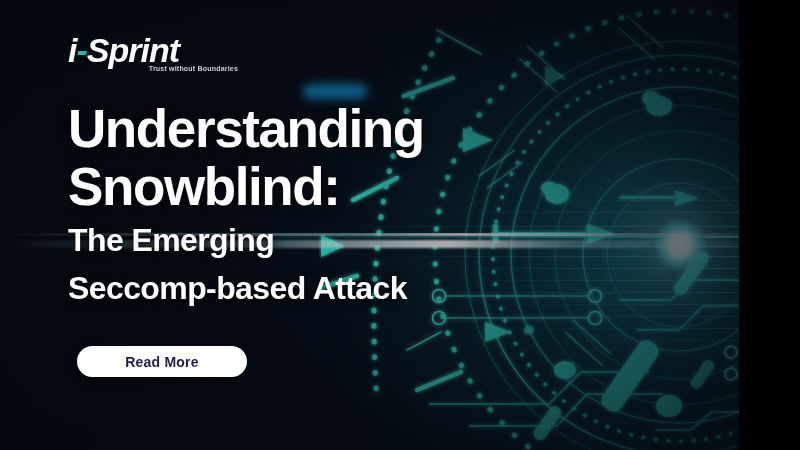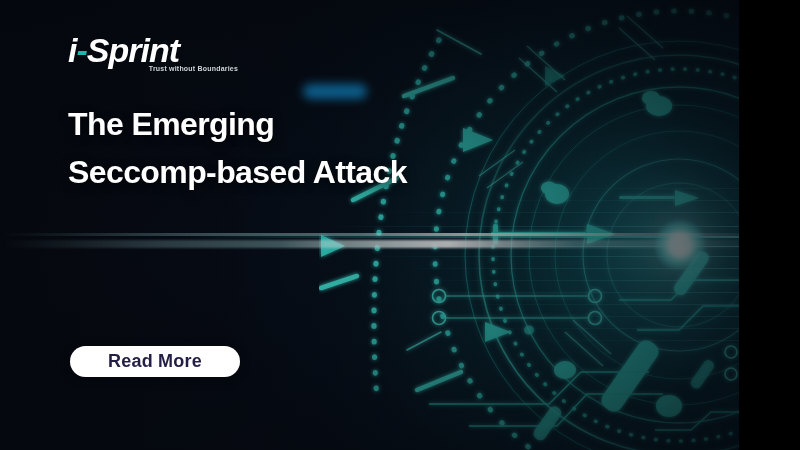--- a/index.html
+++ b/index.html
@@ -130,27 +130,27 @@
     font-weight:bold;
     color:#ffffff;
     letter-spacing:-0.6px;
     white-space:pre-line;
     text-shadow:0 2px 10px rgba(0,0,0,.7);
   }
 
   
   .cta {
     position:absolute;
-    left:70px; top:346px;
+    left:77px; top:346px;
     width:170px; height:31px;
     border:none;
     border-radius:16px;
     background:#ffffff;
     color:#241e46;
-    font-size:18px;
+    font-size:14px;
     font-weight:bold;
     letter-spacing:.2px;
     cursor:pointer;
     font-family:"Liberation Sans", sans-serif;
     box-shadow:0 2px 10px rgba(0,0,0,.35);
   }
 </style>
 </head>
 <body>
 
@@ -307,19 +307,21 @@
   <div class="bg-vignette"></div>
 
   <div class="blue-streak"></div>
 
   <div class="logo">
     <div class="logo-mark"><span>i</span><span class="logo-dash">-</span><span>Sprint</span></div>
     <div class="logo-tag">Trust without Boundaries</div>
   </div>
 
   <div class="copy">
+    <div class="title">Understanding
+Snowblind:</div>
     <div class="subtitle">The Emerging
 Seccomp-based Attack</div>
   </div>
 
   <button class="cta">Read More</button>
 
 </div>
 
 </body></html>

